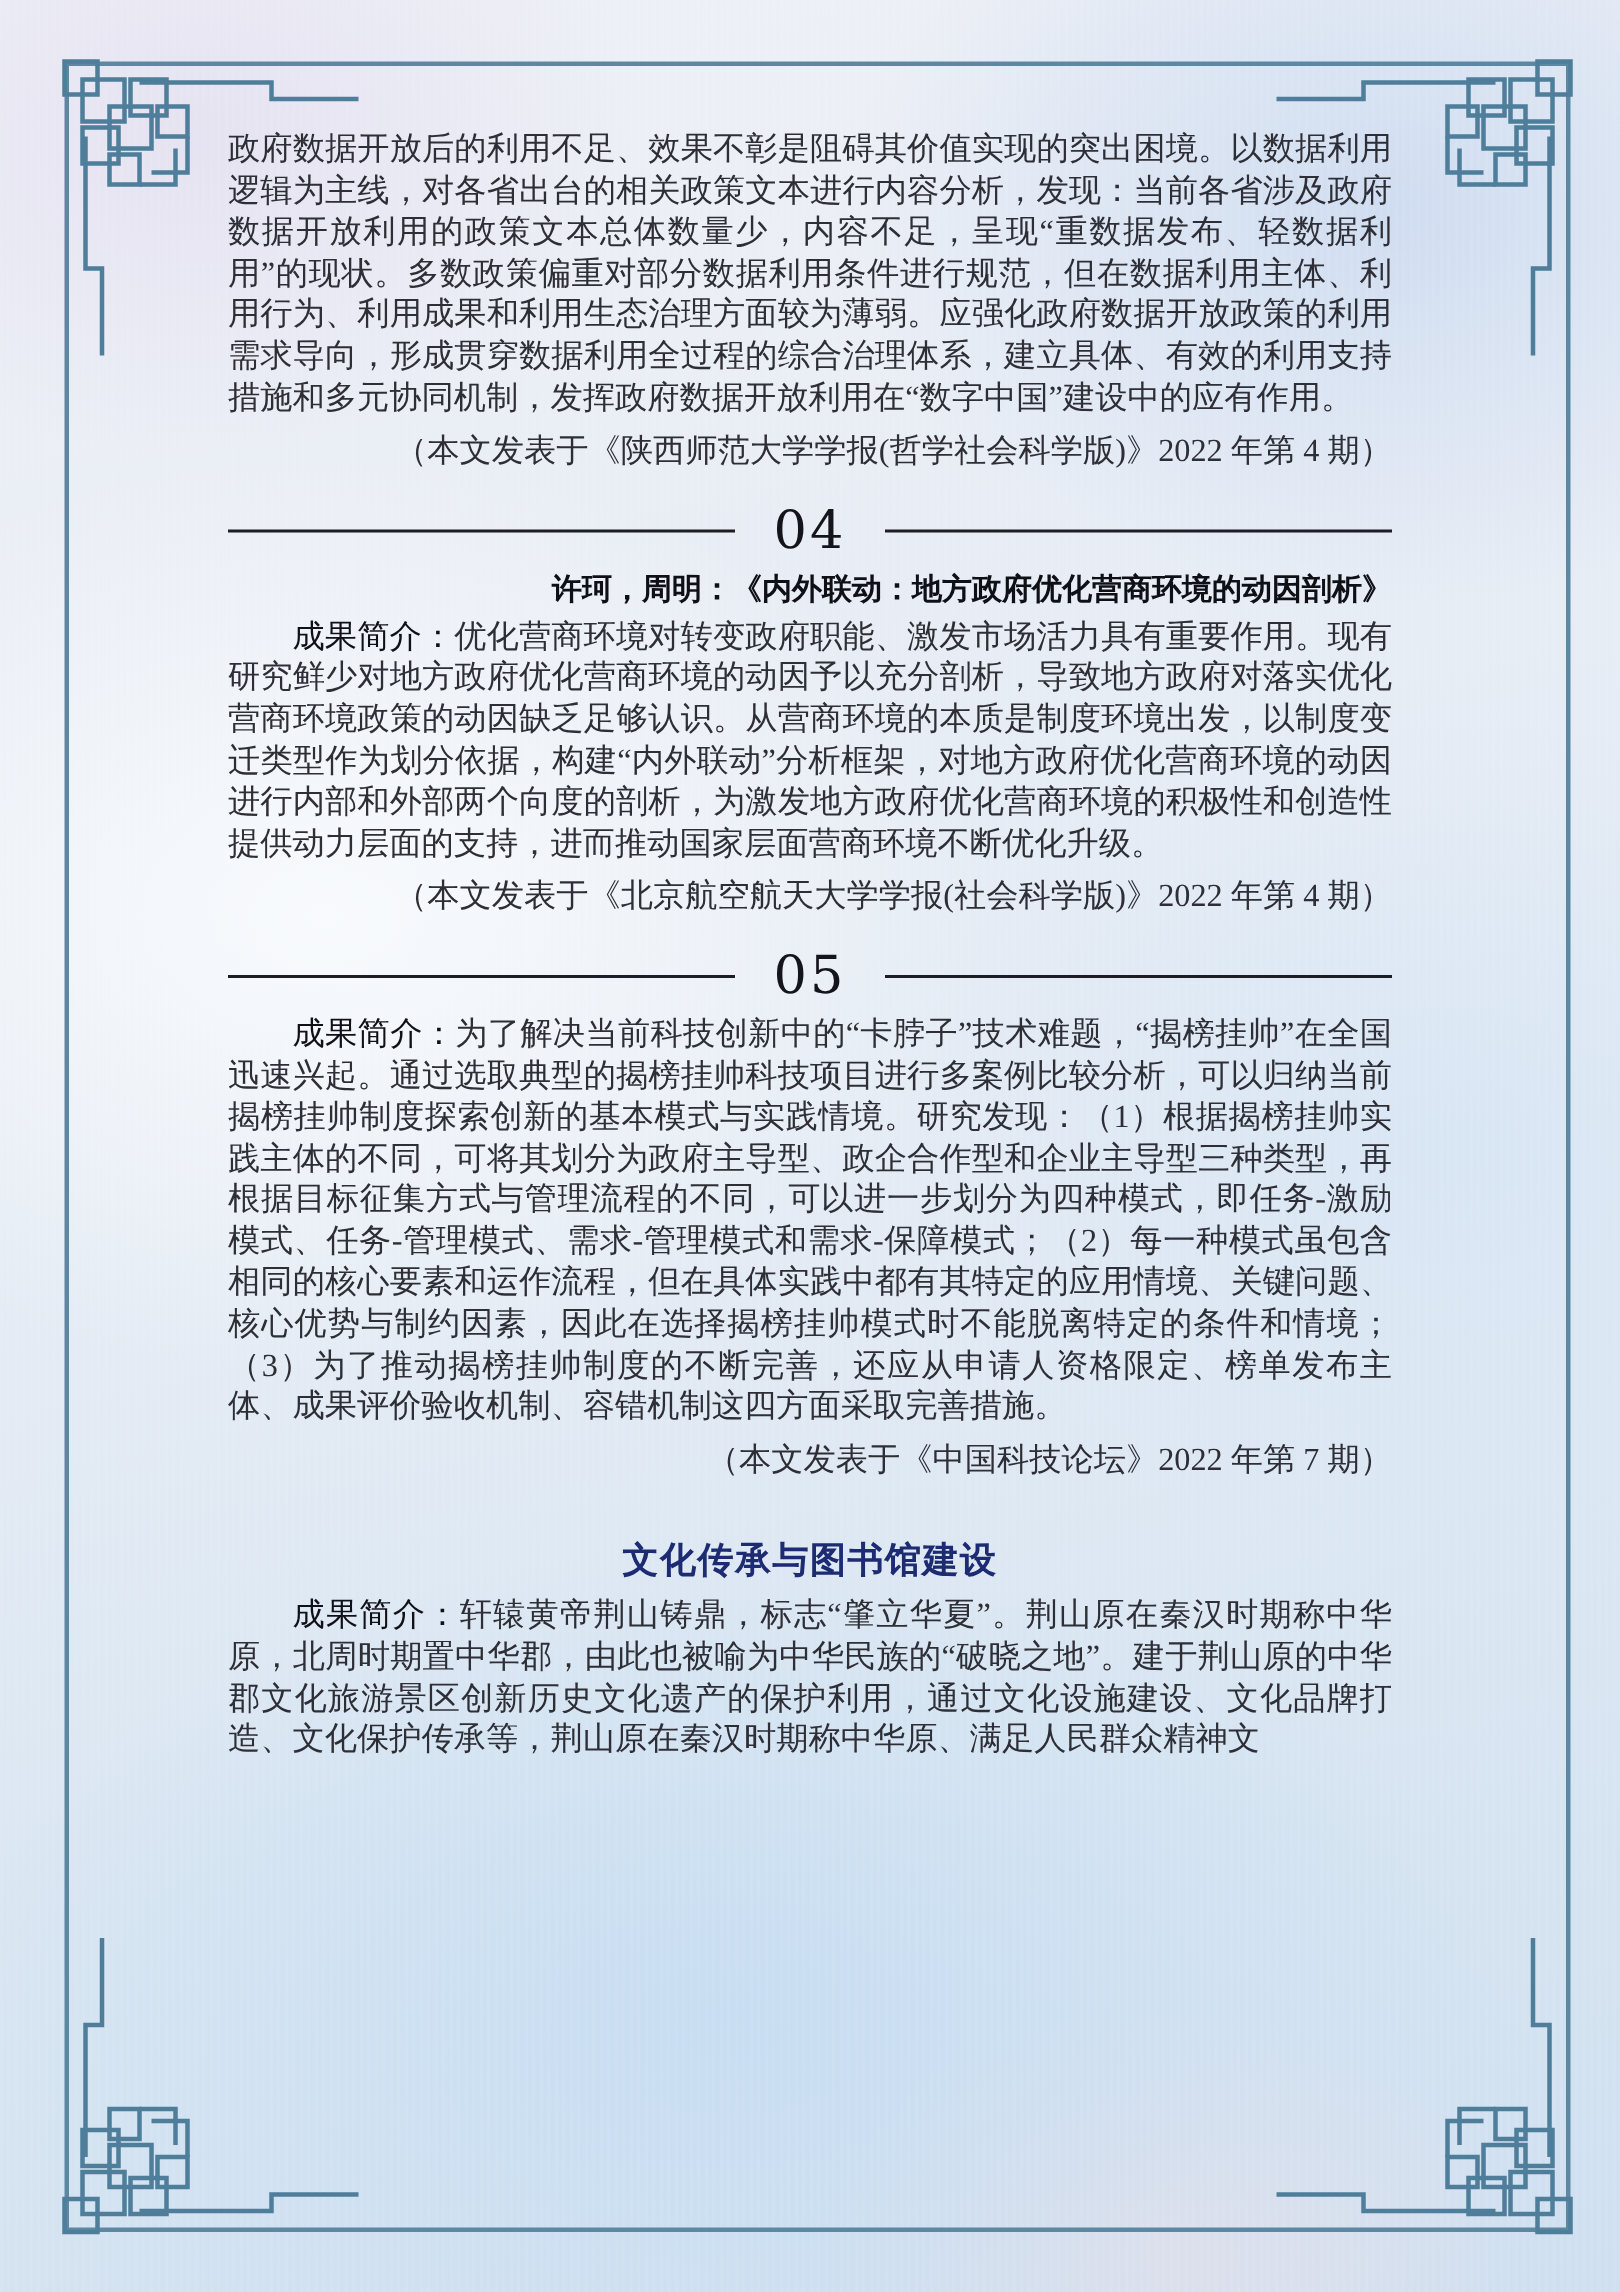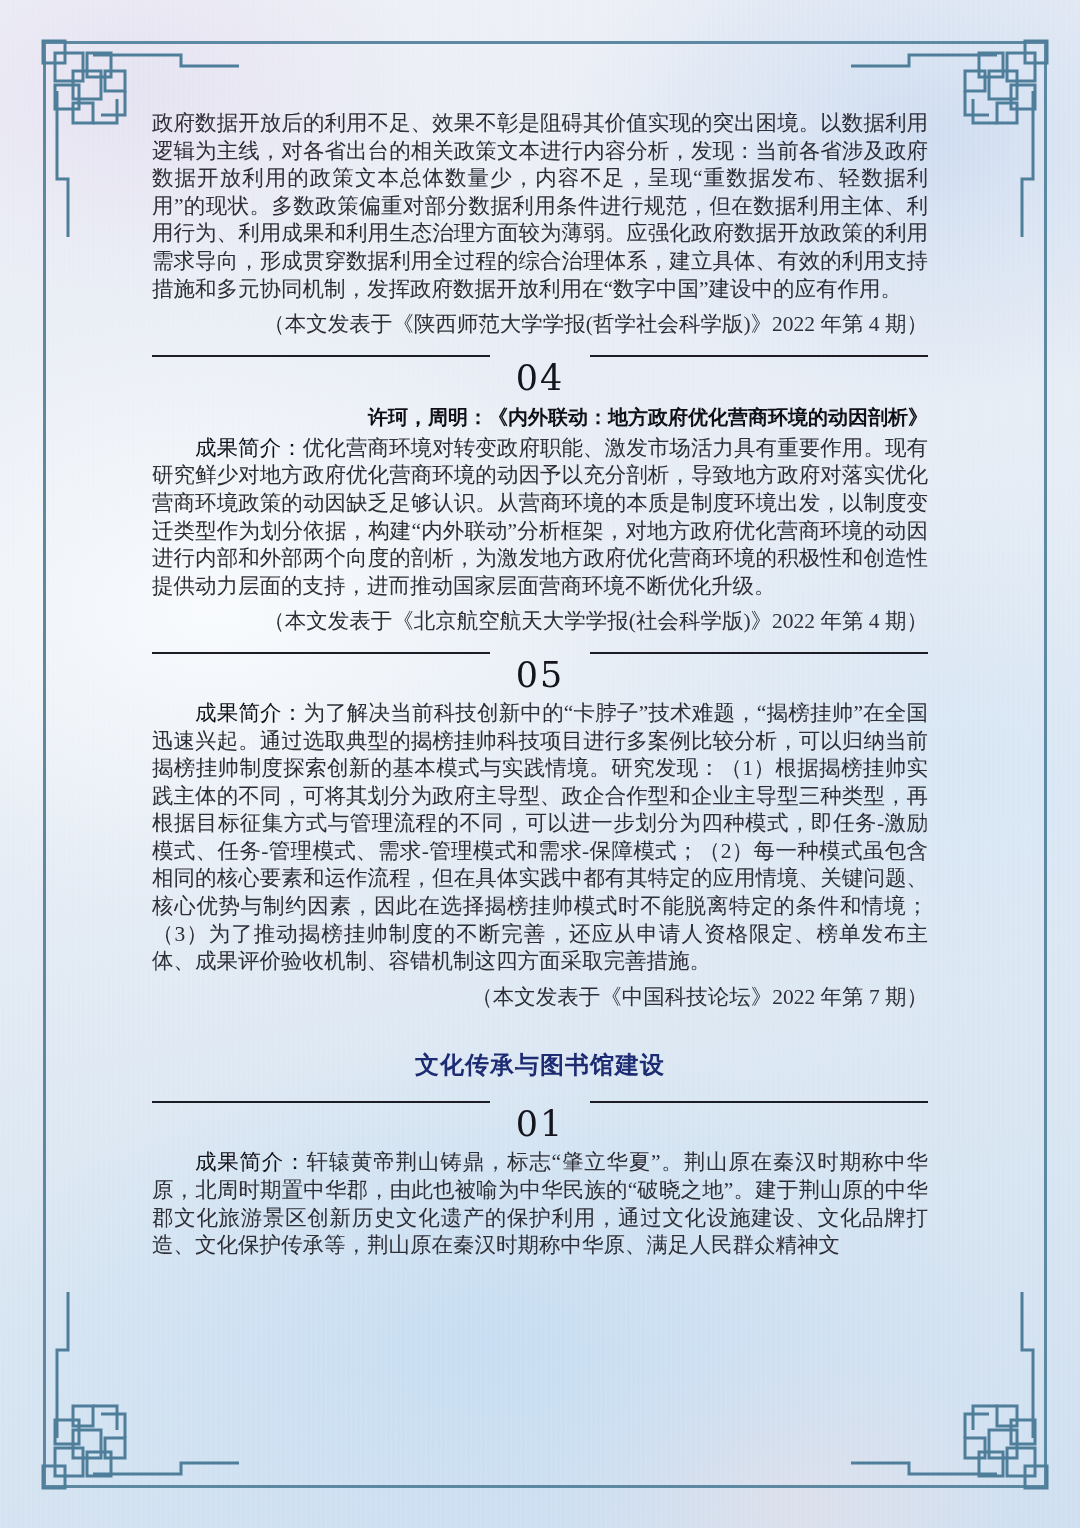--- a/index.html
+++ b/index.html
@@ -30,35 +30,35 @@
     border:3px solid #5d88a1;
   }
   .corner{position:absolute;width:200px;height:200px;}
   .corner svg{display:block;}
   .corner.tl{left:41px;top:39px;}
   .corner.tr{right:31px;top:39px;transform:scaleX(-1);}
   .corner.bl{left:41px;bottom:38px;transform:scaleY(-1);}
   .corner.br{right:31px;bottom:38px;transform:scale(-1,-1);}
   
   .content{
-    position:absolute;left:152px;top:0;width:776px;
-    padding-top:110px;
+    position:absolute;left:152px;top:12px;width:776px;
+    padding-top:74px;
     color:#2e2e36;font-size:21.5px;line-height:27.6px;
   }
   .body-text{
     margin:0;text-align:justify;text-justify:inter-character;
   }
   .body-text.indent{text-indent:2em;margin-top:2px;}
   .intro-label{
     font-family:"Liberation Sans","DejaVu Sans",sans-serif;
     font-weight:400;color:#101018;
   }
   .source-note{margin:8px 0 0;text-align:right;color:#2e2e36;}
   .divider{
-    display:flex;column-gap:26px;
+    display:flex;align-items:center;column-gap:26px;
     margin:16px 0 2px;height:46px;
   }
   .divider .rule{flex:1;height:2px;background:#1d1d26;}
   .divider .number{
     font-family:"DejaVu Serif","Liberation Serif",serif;
     font-size:35px;line-height:46px;color:#14141c;letter-spacing:2px;
   }
   .entry-title{
     margin:2px 0 4px;text-align:right;
     font-family:"Liberation Sans","DejaVu Sans",sans-serif;
@@ -161,23 +161,18 @@
       <span class="number">05</span>
       <span class="rule"></span>
     </div>
     <p class="body-text indent">
       <b class="intro-label">成果简介：</b><span>为了解决当前科技创新中的“卡脖子”技术难题，“揭榜挂帅”在全国迅速兴起。通过选取典型的揭榜挂帅科技项目进行多案例比较分析，可以归纳当前揭榜挂帅制度探索创新的基本模式与实践情境。研究发现：（1）根据揭榜挂帅实践主体的不同，可将其划分为政府主导型、政企合作型和企业主导型三种类型，再根据目标征集方式与管理流程的不同，可以进一步划分为四种模式，即任务-激励模式、任务-管理模式、需求-管理模式和需求-保障模式；（2）每一种模式虽包含相同的核心要素和运作流程，但在具体实践中都有其特定的应用情境、关键问题、核心优势与制约因素，因此在选择揭榜挂帅模式时不能脱离特定的条件和情境；（3）为了推动揭榜挂帅制度的不断完善，还应从申请人资格限定、榜单发布主体、成果评价验收机制、容错机制这四方面采取完善措施。</span>
     </p>
     <p class="source-note">（本文发表于《中国科技论坛》2022 年第 7 期）</p>
 
     <h2 class="category-heading">文化传承与图书馆建设</h2>
 
-    <div class="divider">
-      <span class="rule"></span>
-      <span class="number">01</span>
-      <span class="rule"></span>
-    </div>
     <p class="body-text indent">
       <b class="intro-label">成果简介：</b><span>轩辕黄帝荆山铸鼎，标志“肇立华夏”。荆山原在秦汉时期称中华原，北周时期置中华郡，由此也被喻为中华民族的“破晓之地”。建于荆山原的中华郡文化旅游景区创新历史文化遗产的保护利用，通过文化设施建设、文化品牌打造、文化保护传承等，荆山原在秦汉时期称中华原、满足人民群众精神文</span>
     </p>
 
   </main>
 </div>
 
 </body></html>

